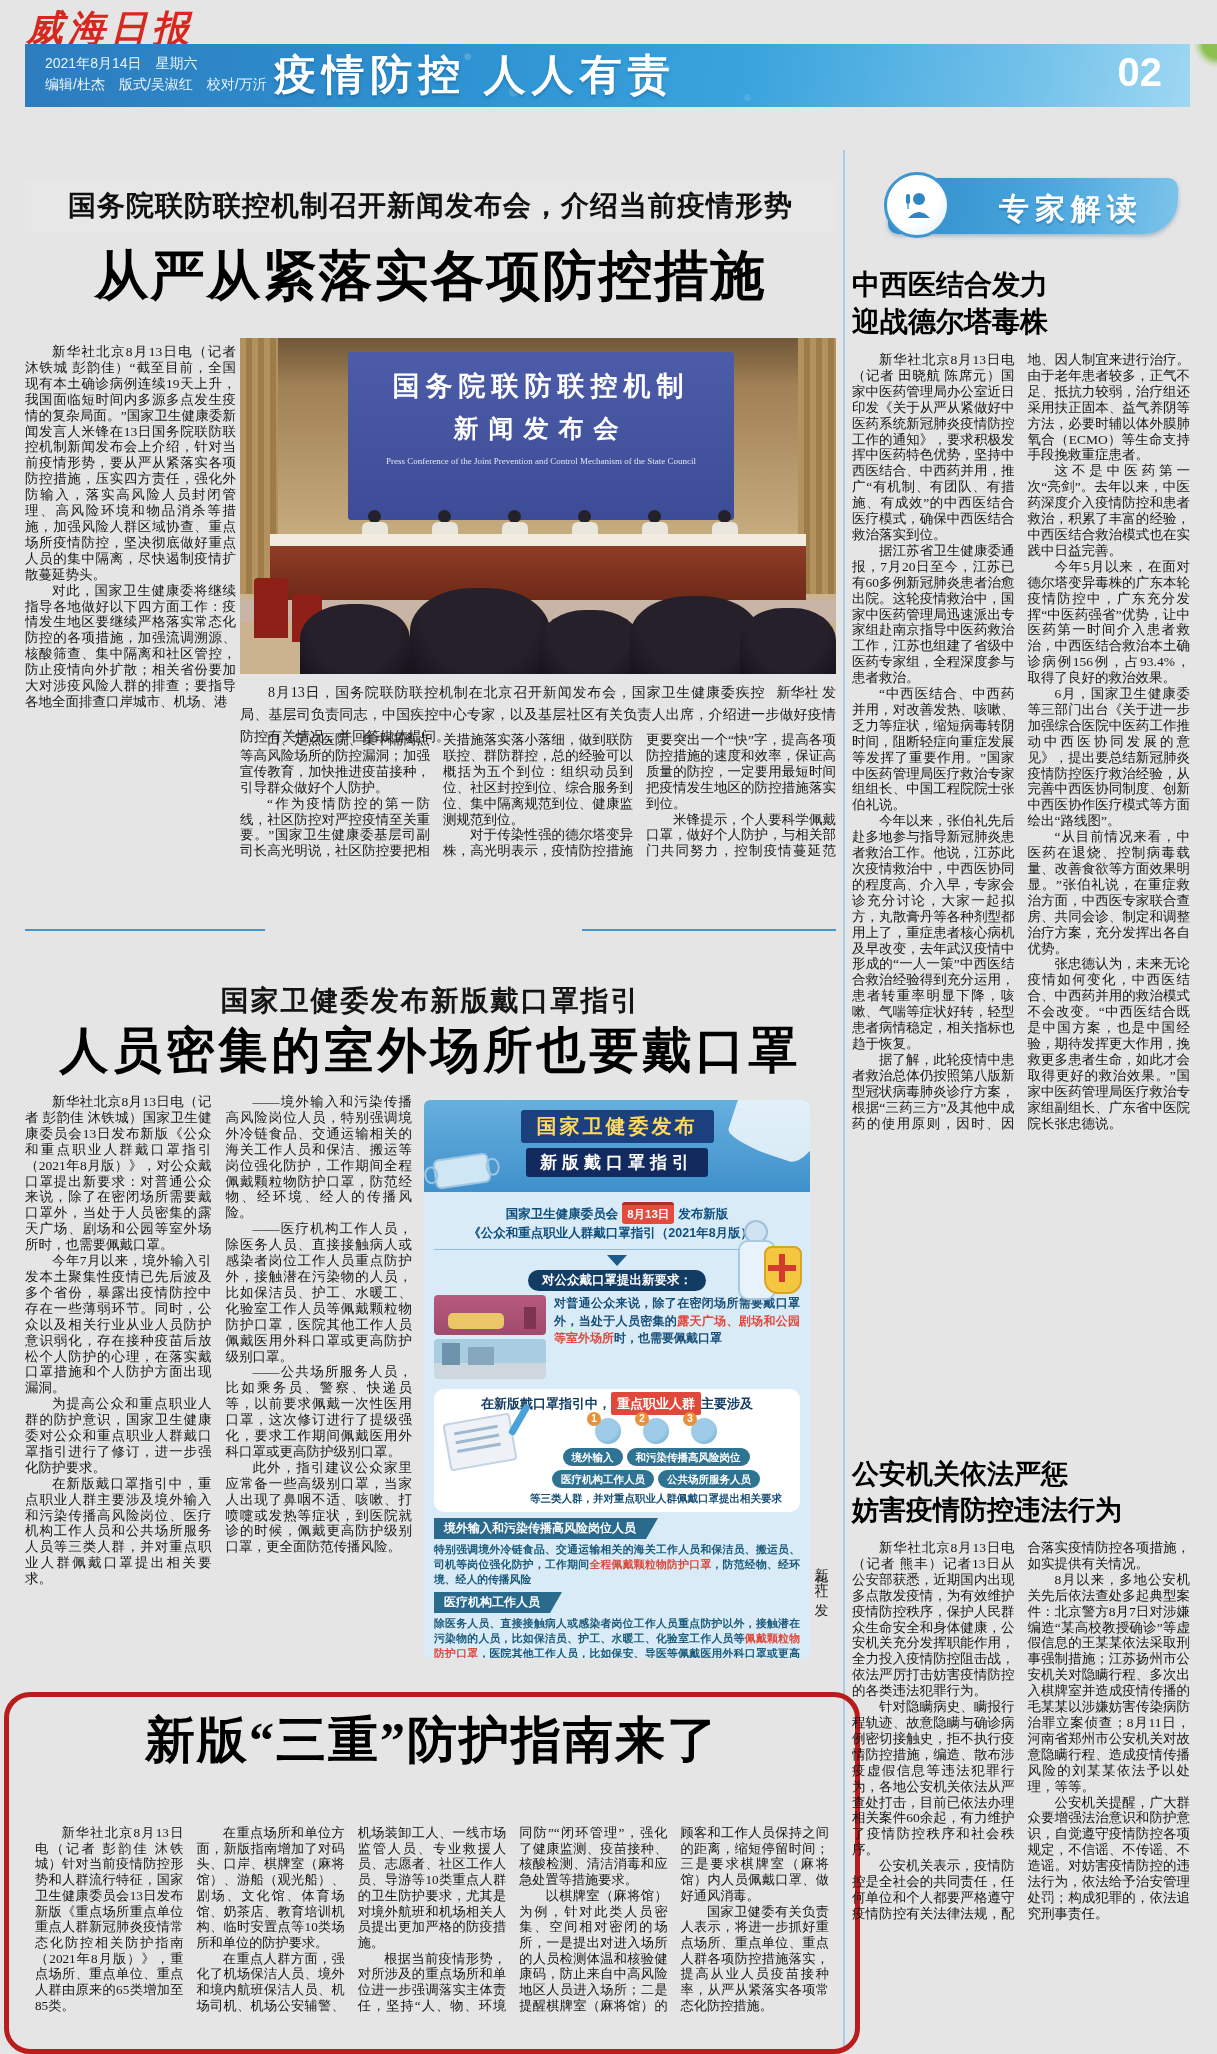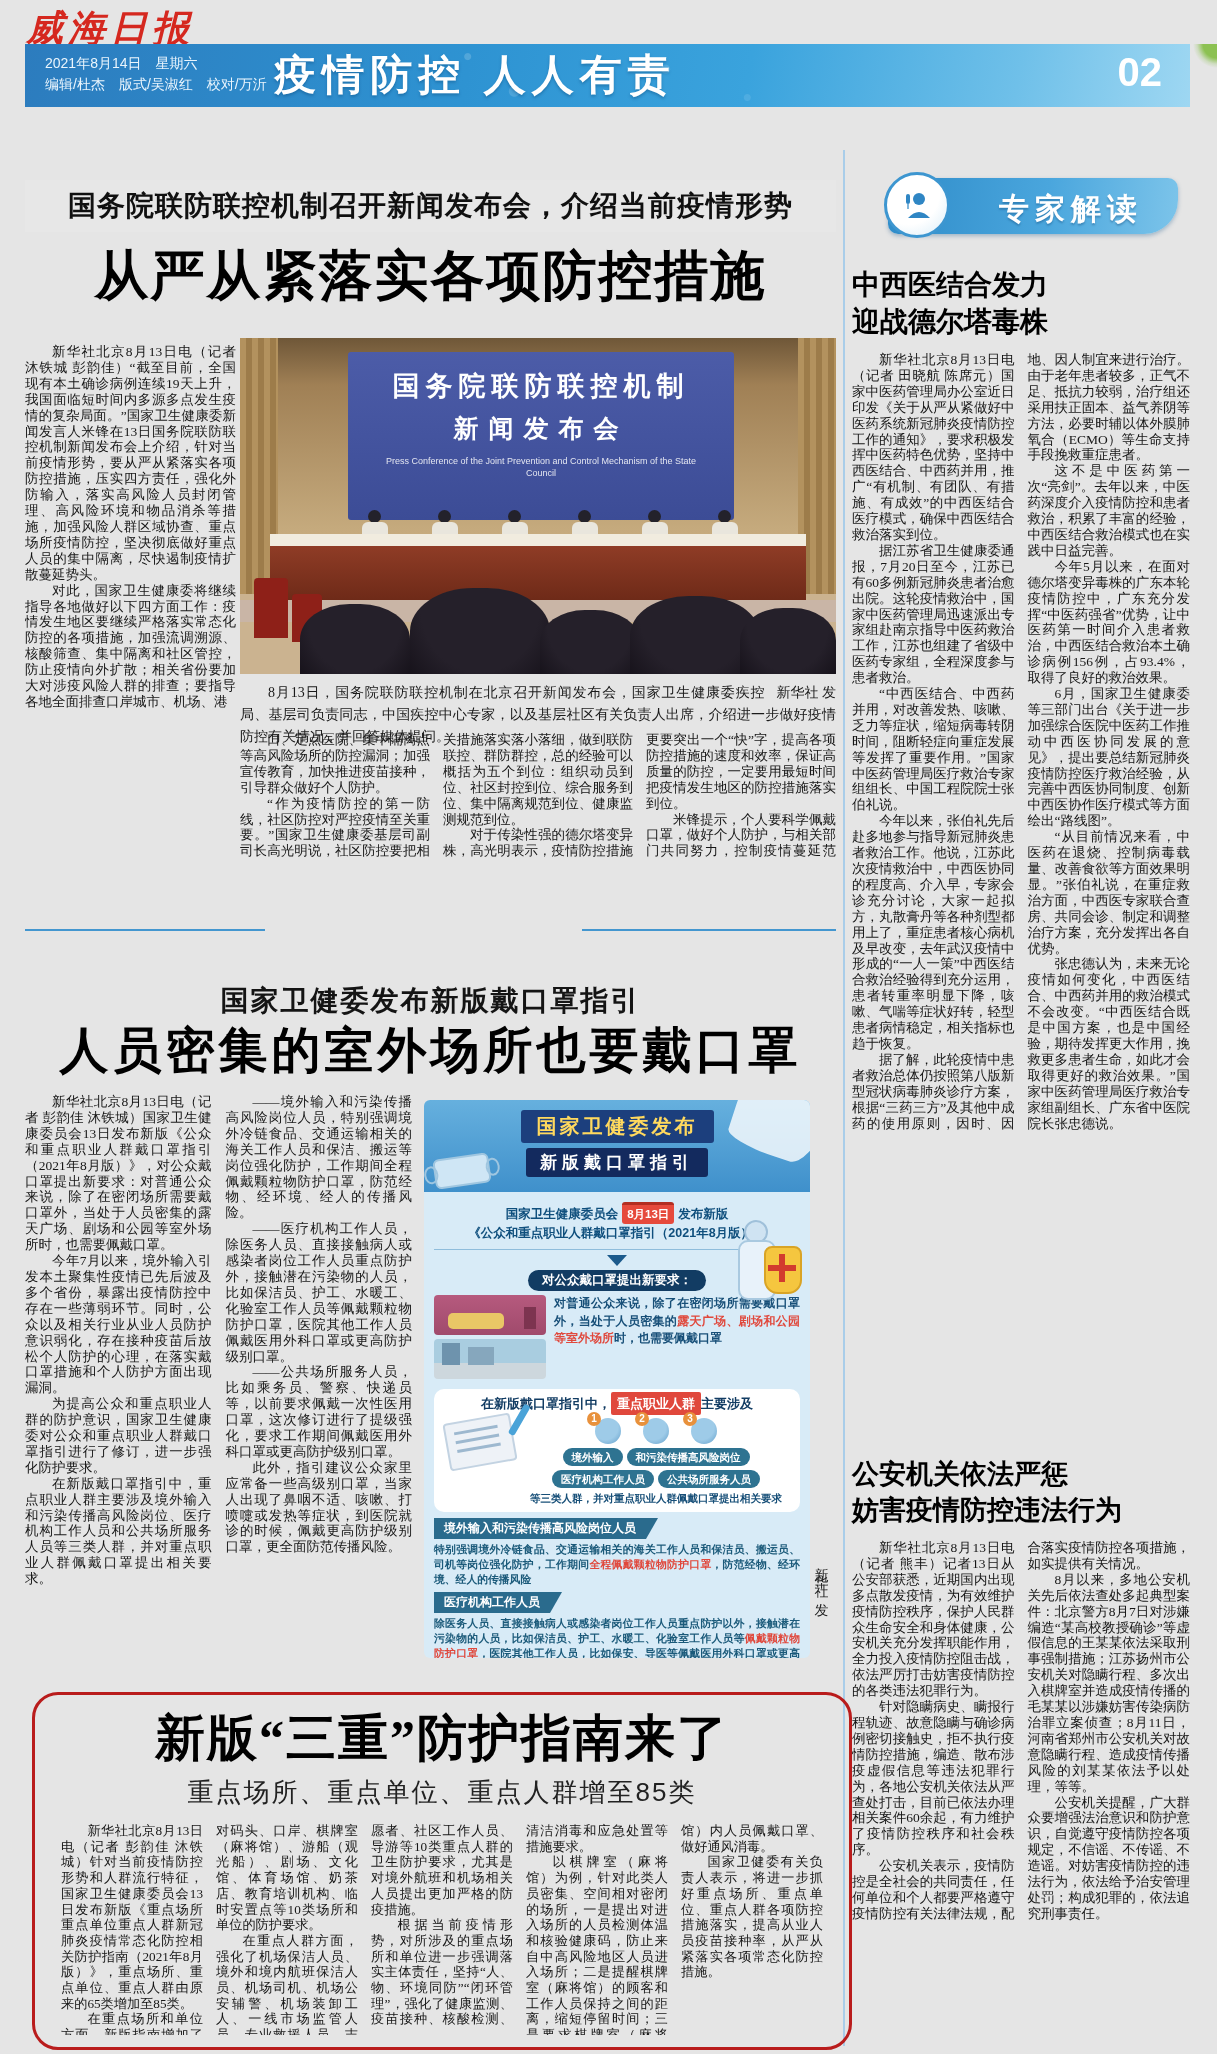--- a/index.html
+++ b/index.html
@@ -43,21 +43,21 @@
   .photo{left:240px;top:338px;width:596px;height:336px;overflow:hidden;
     background:linear-gradient(180deg,#6d5637 0,#9c7d52 12%,#c3a87b 55%,#cdb astrom 60%);}
   .ph-wall{position:absolute;inset:0;background:linear-gradient(180deg,#6f5738 0,#a08055 14%,#c6ab7e 58%,#cbb390 70%);}
   .ph-curtain{position:absolute;top:0;bottom:80px;width:38px;
     background:repeating-linear-gradient(90deg,#b3925e 0 6px,#9d7c4a 6px 12px);}
   .ph-screen{position:absolute;left:108px;top:14px;width:386px;height:168px;border-radius:3px;
     background:linear-gradient(180deg,#4c5ca8 0,#3c4c96 100%);color:#fff;text-align:center;}
   .ph-screen .l1{font-size:27px;font-weight:700;letter-spacing:6px;margin-top:16px;}
   .ph-screen .l2{font-size:25px;font-weight:700;letter-spacing:10px;margin-top:8px;}
   .ph-screen .en{font-size:9px;line-height:12px;opacity:.85;margin:10px 28px 0 28px;
-    font-family:Liberation Sans, sans-serif;}
+    font-family:Liberation Serif, serif;}
   .spk{position:absolute;top:172px;width:30px;height:26px;}
   .spk .head{position:absolute;left:8px;top:0;width:13px;height:13px;border-radius:50%;background:#23222b;}
   .spk .body{position:absolute;left:2px;top:12px;width:26px;height:14px;border-radius:6px 6px 0 0;background:#e9e6dd;}
   .ph-tabletop{position:absolute;left:30px;right:30px;top:196px;height:12px;background:#f1ecdf;}
   .ph-tablefront{position:absolute;left:30px;right:30px;top:208px;height:54px;
     background:linear-gradient(180deg,#8f3c26 0,#6e2a18 100%);}
   .ph-floor{position:absolute;left:0;right:0;top:262px;height:22px;background:#c9b5a6;}
   .blob{position:absolute;background:radial-gradient(ellipse at 50% 20%,#25202a 0 60%,#141018 100%);
     border-radius:45% 45% 10% 10%;}
   .chair{position:absolute;background:#8e2018;border-radius:4px 4px 0 0;}
@@ -153,21 +153,21 @@
     border-radius:10px;font-weight:700;}
   .ig-pillcap{text-align:center;font-size:10.5px;font-weight:700;color:#174f78;margin-top:4px;}
   .ig-sechead{width:fit-content;margin:5px 0 3px 10px;background:#2a6b8d;color:#fff;font-weight:700;
     font-size:12px;padding:2px 22px 2px 10px;
     clip-path:polygon(0 0,100% 0,calc(100% - 12px) 100%,0 100%);}
   .ig-secbody{margin:0 10px 3px;font-size:10.8px;line-height:15px;color:#1b5a7a;
     font-weight:700;text-align:justify;}
   .xinhua-vert{left:812px;top:1556px;writing-mode:vertical-rl;font-size:14px;letter-spacing:8px;color:#222;}
 
   
-  .bframe{left:32px;top:1692px;width:814px;height:352px;border:3px solid #b91c1c;border-radius:26px;}
+  .bframe{left:4px;top:1692px;width:814px;height:352px;border:5px solid #b91c1c;border-radius:26px;padding-left:32px;}
   .headline3{position:absolute;left:0;width:100%;top:10px;text-align:center;font-size:50px;
     font-weight:900;letter-spacing:2px;color:#000;}
   .subtitle3{position:absolute;left:0;width:100%;top:80px;text-align:center;font-size:26px;
     font-family:"Liberation Sans",sans-serif;color:#222;letter-spacing:2px;}
   .bbody{position:absolute;left:26px;right:26px;top:128px;bottom:12px;overflow:hidden;
     column-count:5;column-gap:13px;font-size:13.2px;line-height:15.7px;}
 
   
   .badge1{left:888px;top:178px;width:290px;height:56px;}
   .badge1 .badge-icon{width:60px;height:60px;}
@@ -340,21 +340,20 @@
       <div class="ig-secbody"><span>特别强调境外冷链食品、交通运输相关的海关工作人员和保洁员、搬运员、司机等岗位强化防护，工作期间</span><span class="red">全程佩戴颗粒物防护口罩</span><span>，防范经物、经环境、经人的传播风险</span></div>
       <div class="ig-sechead">医疗机构工作人员</div>
       <div class="ig-secbody"><span>除医务人员、直接接触病人或感染者岗位工作人员重点防护以外，接触潜在污染物的人员，比如保洁员、护工、水暖工、化验室工作人员等</span><span class="red">佩戴颗粒物防护口罩</span><span>，医院其他工作人员，比如保安、导医等佩戴医用外科口罩或更高防护级别口罩</span></div>
 
     </div>
   </div>
   <div class="abs xinhua-vert">新华社 发</div>
 
   <div class="abs bframe">
     <div class="headline3">新版“三重”防护指南来了</div>
-    <div class="subtitle3">重点场所、重点单位、重点人群增至85类</div>
     <div class="bbody bodytext">
         <p>新华社北京8月13日电（记者 彭韵佳 沐铁城）针对当前疫情防控形势和人群流行特征，国家卫生健康委员会13日发布新版《重点场所重点单位重点人群新冠肺炎疫情常态化防控相关防护指南（2021年8月版）》，重点场所、重点单位、重点人群由原来的65类增加至85类。</p>
         <p>在重点场所和单位方面，新版指南增加了对码头、口岸、棋牌室（麻将馆）、游船（观光船）、剧场、文化馆、体育场馆、奶茶店、教育培训机构、临时安置点等10类场所和单位的防护要求。</p>
         <p>在重点人群方面，强化了机场保洁人员、境外和境内航班保洁人员、机场司机、机场公安辅警、机场装卸工人、一线市场监管人员、专业救援人员、志愿者、社区工作人员、导游等10类重点人群的卫生防护要求，尤其是对境外航班和机场相关人员提出更加严格的防疫措施。</p>
         <p>根据当前疫情形势，对所涉及的重点场所和单位进一步强调落实主体责任，坚持“人、物、环境同防”“闭环管理”，强化了健康监测、疫苗接种、核酸检测、清洁消毒和应急处置等措施要求。</p>
         <p>以棋牌室（麻将馆）为例，针对此类人员密集、空间相对密闭的场所，一是提出对进入场所的人员检测体温和核验健康码，防止来自中高风险地区人员进入场所；二是提醒棋牌室（麻将馆）的顾客和工作人员保持之间的距离，缩短停留时间；三是要求棋牌室（麻将馆）内人员佩戴口罩、做好通风消毒。</p>
         <p>国家卫健委有关负责人表示，将进一步抓好重点场所、重点单位、重点人群各项防控措施落实，提高从业人员疫苗接种率，从严从紧落实各项常态化防控措施。</p>
       </div>
   </div>
 

